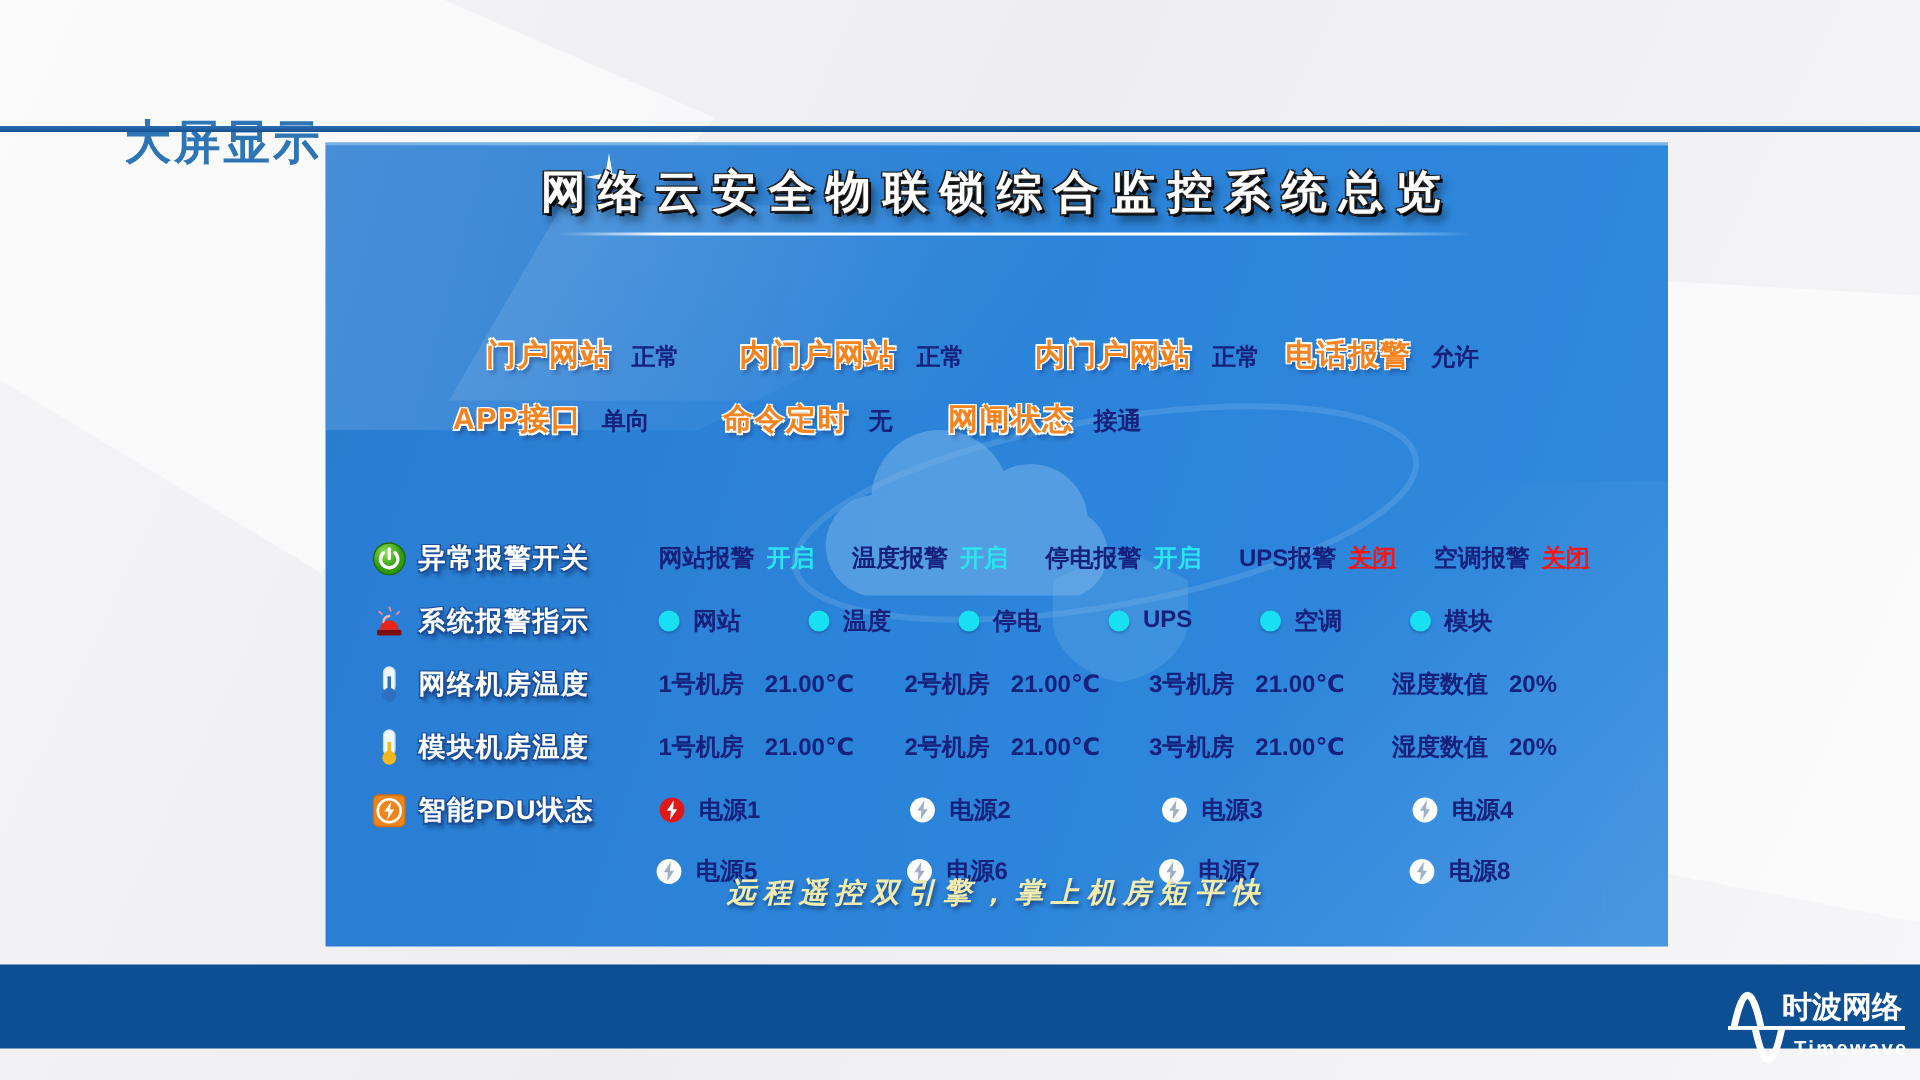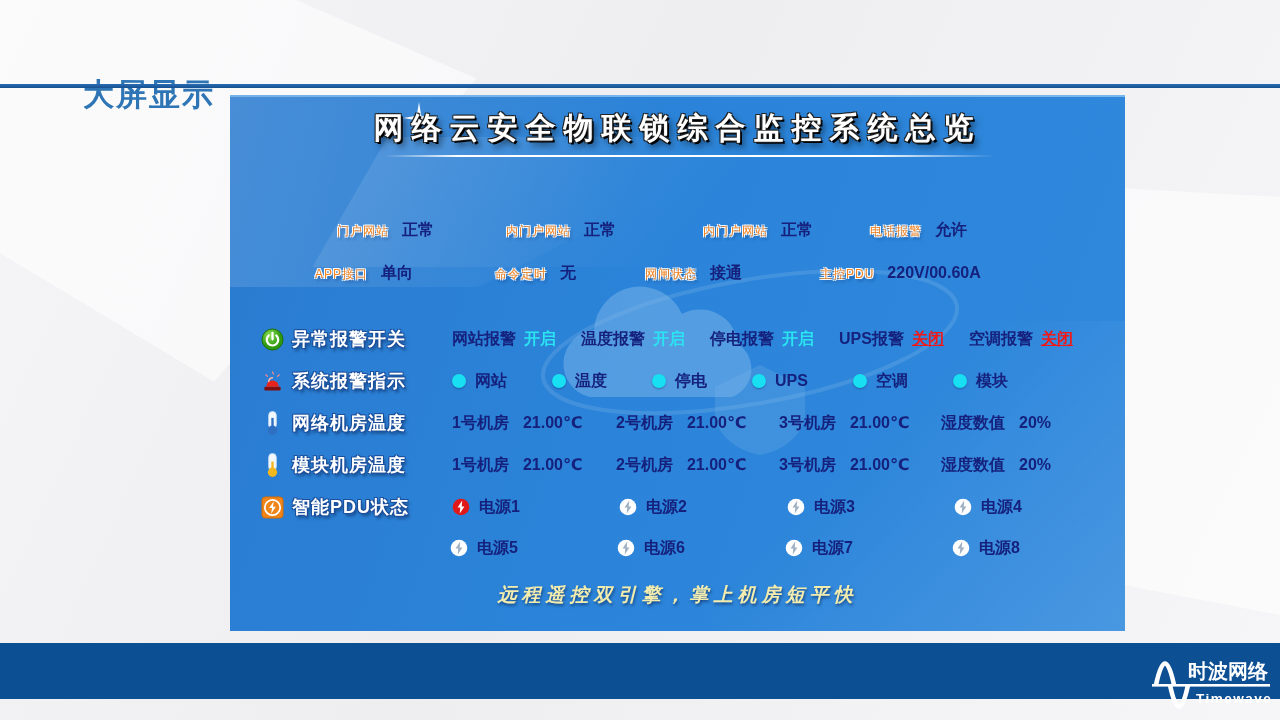--- a/index.html
+++ b/index.html
@@ -13,21 +13,21 @@
 
   
   .page-title { position:absolute; left:83px; top:30px; font-size:31px; font-weight:bold; color:#2e75b6; letter-spacing:2px;margin-top:44px; }
   .header-divider { position:absolute; left:0; top:84px; width:1280px; height:4px; background:linear-gradient(180deg,#2a6db3,#16508f); }
 
   
   .footer-bar { position:absolute; left:0; top:643px; width:1280px; height:56px; background:#0d4f93; }
   .logo { position:absolute; right:8px; top:5px; width:128px; height:66px; }
 
   
-  .panel { position:absolute; left:230px; top:95px; width:895px; height:536px; overflow:hidden;
+  .panel { position:absolute; left:217px; top:95px; width:895px; height:536px; overflow:hidden;
            background:linear-gradient(108deg,#2a7bd0 0%,#2b84d9 45%,#3089dd 100%);
            border-top:2px solid rgba(180,220,250,.55); }
   .streak1 { position:absolute; left:0; top:0; width:620px; height:190px;
              background:linear-gradient(105deg,rgba(255,255,255,.14),rgba(255,255,255,0) 65%);
              clip-path:polygon(0 0,100% 0,40% 100%,0 100%); }
   .streak2 { position:absolute; left:120px; top:40px; width:520px; height:130px;
              background:linear-gradient(100deg,rgba(255,255,255,.10),rgba(255,255,255,0) 70%);
              transform:skewX(-30deg); }
   .corner-light { position:absolute; right:0; bottom:0; width:46%; height:58%;
              background:linear-gradient(315deg,rgba(255,255,255,.12),rgba(255,255,255,0) 62%); }
@@ -37,25 +37,25 @@
   .panel-title { position:absolute; top:11px; left:0; right:0; text-align:center;
                  font-size:30px; font-weight:bold; color:#ffffff; letter-spacing:8px;
                  text-shadow:-1px -1px 0 #222, 1px -1px 0 #222, -1px 1px 0 #222, 2px 2px 0 #000, 4px 5px 6px rgba(0,0,0,.55); }
   .title-rule { position:absolute; top:58px; left:155px; width:610px; height:2px;
                 background:linear-gradient(90deg,rgba(255,255,255,0),#fff 12%,#fff 80%,rgba(255,255,255,0)); }
 
   .status-row { position:absolute; display:grid; align-items:baseline; }
   .status-row.r1 { left:107px; top:102px; grid-template-columns:169px 197px 167px auto; }
   .status-row.r2 { left:85px;  top:145px; grid-template-columns:180px 150px 175px auto; }
   .status-item { display:flex; gap:13px; align-items:baseline; white-space:nowrap; }
-  .s-label { font-size:12px; font-weight:normal; color:#f5831f; letter-spacing:1px;
+  .s-label { font-size:20px; font-weight:bold; color:#f5831f; letter-spacing:1px;
              text-shadow:-1px -1px 0 #fff,1px -1px 0 #fff,-1px 1px 0 #fff,1px 1px 0 #fff,2px 3px 3px rgba(10,20,80,.45);margin-top:24px; }
   .s-value { font-size:16px; font-weight:bold; color:#15217d; }
 
-  .data-row { position:absolute; left:30px; right:14px; display:flex; align-items:center; height:30px; }
+  .data-row { position:absolute; left:30px; right:14px; display:flex; align-items:center; height:30px;margin-top:33px; }
   .row-icon { width:24px; height:28px; display:flex; align-items:center; justify-content:center; flex:0 0 24px; }
   .row-label { width:160px; margin-left:8px; font-size:18px; font-weight:bold; color:#fff; letter-spacing:1px; white-space:nowrap;
                text-shadow:-1px -1px 0 #1b4f9c,1px -1px 0 #1b4f9c,-1px 1px 0 #1b4f9c,1px 1px 0 #1b4f9c,2px 3px 3px rgba(5,25,70,.55); }
   .row-items { display:flex; align-items:center; }
   .switches { gap:25px; }
   .switch-item { display:flex; gap:8px; align-items:baseline; white-space:nowrap; }
   .sw-name { font-size:16px; font-weight:bold; color:#15217d; }
   .sw-state { font-size:16px; font-weight:bold; }
   .sw-state.on  { color:#2ae4f2; }
   .sw-state.off { color:#f01818;text-decoration:underline; }
@@ -131,24 +131,20 @@
         <span class="s-value">单向</span>
       </div>
       <div class="status-item">
         <span class="s-label">命令定时</span>
         <span class="s-value">无</span>
       </div>
       <div class="status-item">
         <span class="s-label">网闸状态</span>
         <span class="s-value">接通</span>
       </div>
-      <div class="status-item">
-        <span class="s-label">主控PDU</span>
-        <span class="s-value">220V/00.60A</span>
-      </div>
     </div>
 
     <div class="data-row" style="top:227px">
       <span class="row-icon">
         <svg viewBox="0 0 24 24" width="23" height="23">
           <defs>
               <radialGradient id="gbtn" cx="38%" cy="30%">
                 <stop offset="0%" stop-color="#8fe25a"></stop>
                 <stop offset="100%" stop-color="#2f9a10"></stop>
               </radialGradient>

